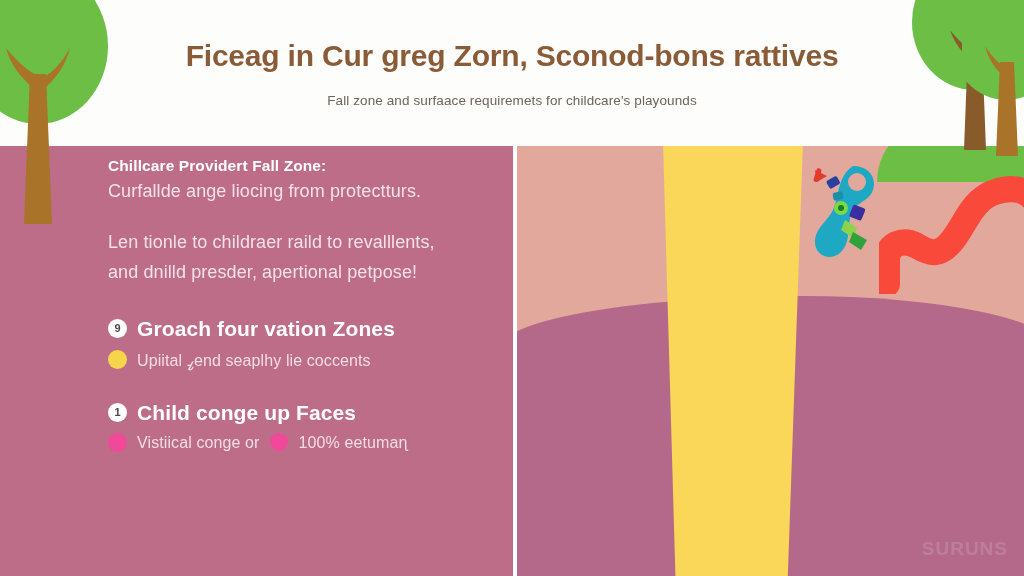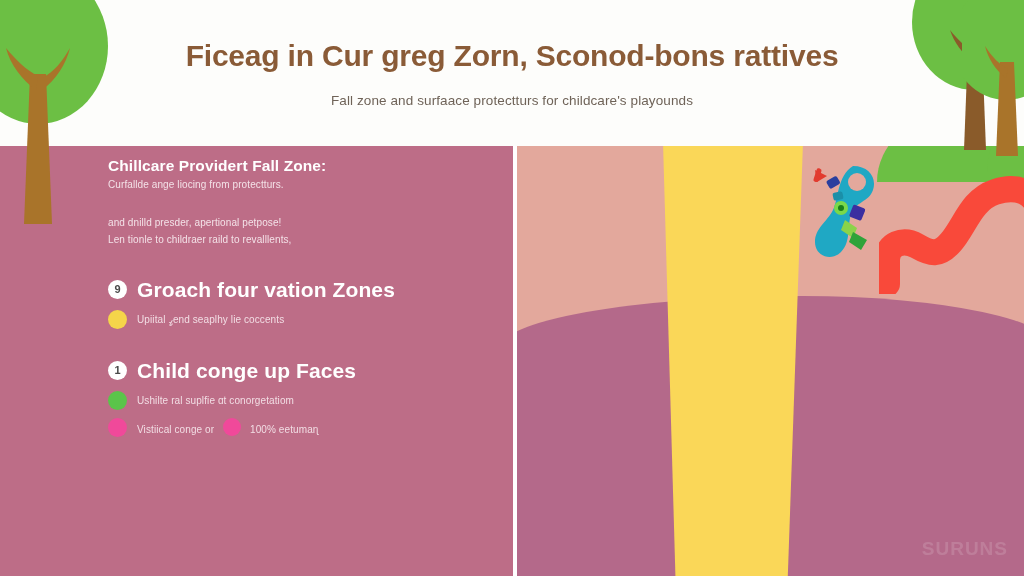--- a/index.html
+++ b/index.html
@@ -85,21 +85,21 @@
     color: #ffffff;
   }
   .sec-title {
     font-size: 15.5px;
     font-weight: bold;
     letter-spacing: 0.1px;
     line-height: 1.5;
     color: #ffffff;
   }
   .sec-body {
-    font-size: 10px;
+    font-size: 18px;
     font-weight: 400;
     line-height: 1.62;
     color: #f4e2e8;
     letter-spacing: 0.1px;
   }
   .para-gap { height: 22px; }
 
   .group { margin-top: 30px; }
   .row {
     display: flex;
@@ -107,21 +107,21 @@
     gap: 10px;
     margin-bottom: 8px;
   }
   .row-heading-text {
     font-size: 21px;
     font-weight: bold;
     color: #ffffff;
     letter-spacing: 0.1px;
   }
   .row-sub-text {
-    font-size: 10px;
+    font-size: 16px;
     color: #f2dde4;
     letter-spacing: 0.1px;
   }
   .row-sub-text .inline-dot {
     display: inline-block;
     vertical-align: -3px;
     margin: 0 6px;
   }
 
   .dot {
@@ -248,63 +248,59 @@
     </div>
 
     <div class="text-panel">
       <div class="panel-content">
 
         <div class="sec-title">Chillcare Providert Fall Zone:</div>
         <div class="sec-body">Curfallde ange liocing from protectturs.</div>
 
         <div class="para-gap"></div>
 
+        <div class="sec-body">Len tionle to childraer raild to revalllents,</div>
         <div class="sec-body">and dnilld presder, apertional petpose!</div>
-        <div class="sec-body">Len tionle to childraer raild to revalllents,</div>
 
         <div class="group">
           <div class="row">
             <span class="dot numbered">9</span>
             <span class="row-heading-text">Groach four vation Zones</span>
           </div>
           <div class="row">
             <span class="dot yellow"></span>
             <span class="row-sub-text">Upiital ߨend seaplhy lie coccents</span>
           </div>
         </div>
 
         <div class="group">
           <div class="row">
             <span class="dot numbered">1</span>
             <span class="row-heading-text">Child conge up Faces</span>
           </div>
           <div class="row">
-            <span class="dot green"></span>
-            <span class="row-sub-text">Ushilte ral suplfie ɑt conorgetatiom</span>
-          </div>
-          <div class="row">
             <span class="dot magenta"></span>
             <span class="row-sub-text">
               <span>Vistiical conge or</span>
               <span class="inline-dot"></span>
               <span>100% eetumaɳ</span>
             </span>
           </div>
         </div>
 
       </div>
     </div>
 
     <div class="divider"></div>
   </div>
 
   <div class="header-band">
     <div class="header-inner">
       <div class="headline">Ficeag in Cur greg Zorn, Sconod-bons rattives</div>
-      <div class="subhead">Fall zone and surfaace protectturs for childcare's playounds</div>
+      <div class="subhead">Fall zone and surfaace requiremets for childcare's playounds</div>
     </div>
   </div>
 
   <div class="tree" style="left:-28px; top:-36px;">
     <svg width="150" height="262" viewBox="0 0 150 262">
       <ellipse cx="66" cy="82" rx="70" ry="78" fill="#6cbf44"></ellipse>
       <path d="M58 110 L74 110 L80 260 L52 260 Z" fill="#a9742a"></path>
       <path d="M64 126 C50 116 38 100 34 84 C44 96 54 106 66 112 Z" fill="#a9742a"></path>
       <path d="M70 126 C84 116 94 100 98 84 C90 98 82 108 70 114 Z" fill="#a9742a"></path>
     </svg>

